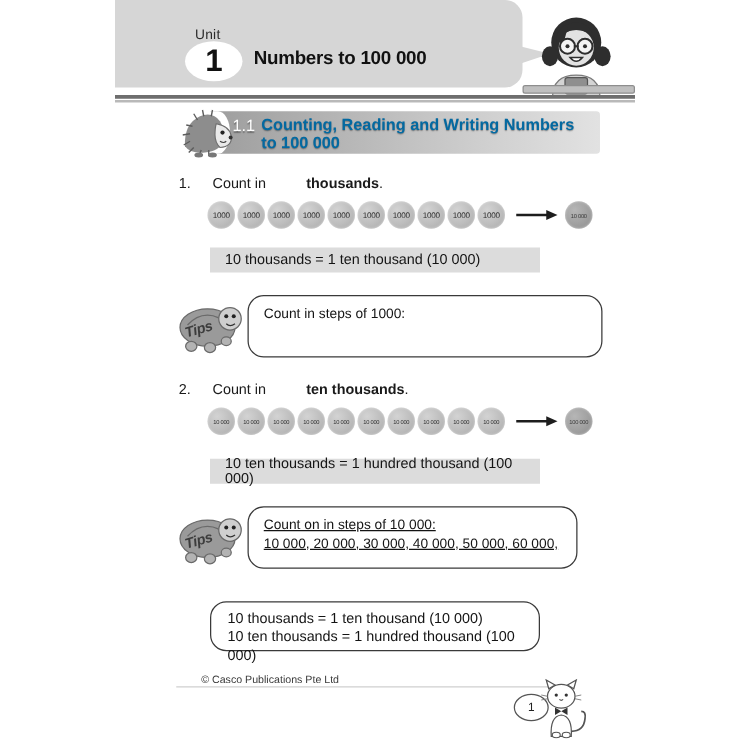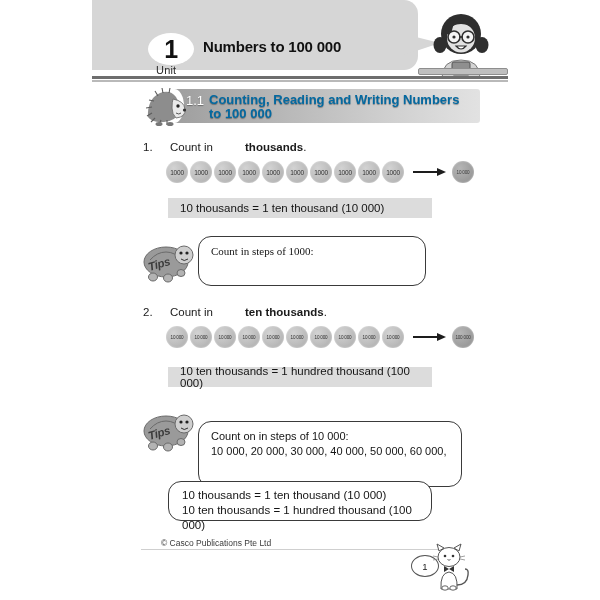--- a/index.html
+++ b/index.html
@@ -44,21 +44,20 @@
     border-bottom: 12px solid transparent;
     border-left: 36px solid #d6d6d6;
   }
   .unit-word {
     position: absolute;
     left: 156px;
     top: 22px;
     font-size: 11px;
     color: #2b2b2b;
     letter-spacing: 0.2px;
-    margin-top: 42px;
   }
   .unit-oval {
     position: absolute;
     left: 148px;
     top: 33px;
     width: 46px;
     height: 32px;
     background: #ffffff;
     border-radius: 50%;
     display: flex;
@@ -456,21 +455,21 @@
     <path d="M9 20 Q16 12 25 12 Q34 12 41 20" fill="none" stroke="#6a6a6a" stroke-width="1"></path>
     <circle cx="43" cy="15" r="9" fill="#cfcfcf" stroke="#6a6a6a" stroke-width="1"></circle>
     <circle cx="46" cy="13" r="1.6" fill="#222"></circle>
     <circle cx="40" cy="13" r="1.6" fill="#222"></circle>
     <path d="M40 19 Q43 22 47 19" fill="none" stroke="#333" stroke-width="1"></path>
     <ellipse cx="12" cy="37" rx="4.5" ry="4" fill="#b3b3b3" stroke="#6a6a6a" stroke-width="1"></ellipse>
     <ellipse cx="27" cy="38" rx="4.5" ry="4" fill="#b3b3b3" stroke="#6a6a6a" stroke-width="1"></ellipse>
     <ellipse cx="40" cy="33" rx="4" ry="3.5" fill="#b3b3b3" stroke="#6a6a6a" stroke-width="1"></ellipse>
   </svg>
   <div class="turtle-label" style="left:148px; top:258px;">Tips</div>
-  <div class="tip-box" style="left:198px; top:236px; width:228px; height:50px;font-family:Liberation Serif, serif;">
+  <div class="tip-box" style="left:198px; top:236px; width:284px; height:50px;">
     <div>Count in steps of 1000:</div>
   </div>
 
   <div class="item-num" style="left:143px; top:306px;">2.</div>
   <div class="item-text" style="left:170px; top:306px;">
     <span>Count in </span><b>ten thousands</b><span>.</span>
   </div>
 
   <div class="circle-row" id="row2" style="left:166px; top:326px;">
       <div class="coin small">
@@ -519,21 +518,21 @@
     <path d="M9 20 Q16 12 25 12 Q34 12 41 20" fill="none" stroke="#6a6a6a" stroke-width="1"></path>
     <circle cx="43" cy="15" r="9" fill="#cfcfcf" stroke="#6a6a6a" stroke-width="1"></circle>
     <circle cx="46" cy="13" r="1.6" fill="#222"></circle>
     <circle cx="40" cy="13" r="1.6" fill="#222"></circle>
     <path d="M40 19 Q43 22 47 19" fill="none" stroke="#333" stroke-width="1"></path>
     <ellipse cx="12" cy="37" rx="4.5" ry="4" fill="#b3b3b3" stroke="#6a6a6a" stroke-width="1"></ellipse>
     <ellipse cx="27" cy="38" rx="4.5" ry="4" fill="#b3b3b3" stroke="#6a6a6a" stroke-width="1"></ellipse>
     <ellipse cx="40" cy="33" rx="4" ry="3.5" fill="#b3b3b3" stroke="#6a6a6a" stroke-width="1"></ellipse>
   </svg>
   <div class="turtle-label" style="left:148px; top:427px;">Tips</div>
-  <div class="tip-box" style="left:198px; top:421px; width:264px; height:66px;">
+  <div class="tip-box" style="left:198px; top:405px; width:264px; height:50px;text-decoration:underline;">
     <div>Count on in steps of 10 000:</div>
     <div>10 000, 20 000, 30 000, 40 000, 50 000, 60 000,</div>
   </div>
 
   <div class="sum-box">
     <div>10 thousands = 1 ten thousand (10 000)</div>
     <div>10 ten thousands = 1 hundred thousand (100 000)</div>
   </div>
 
   <div class="footer-rule"></div>

